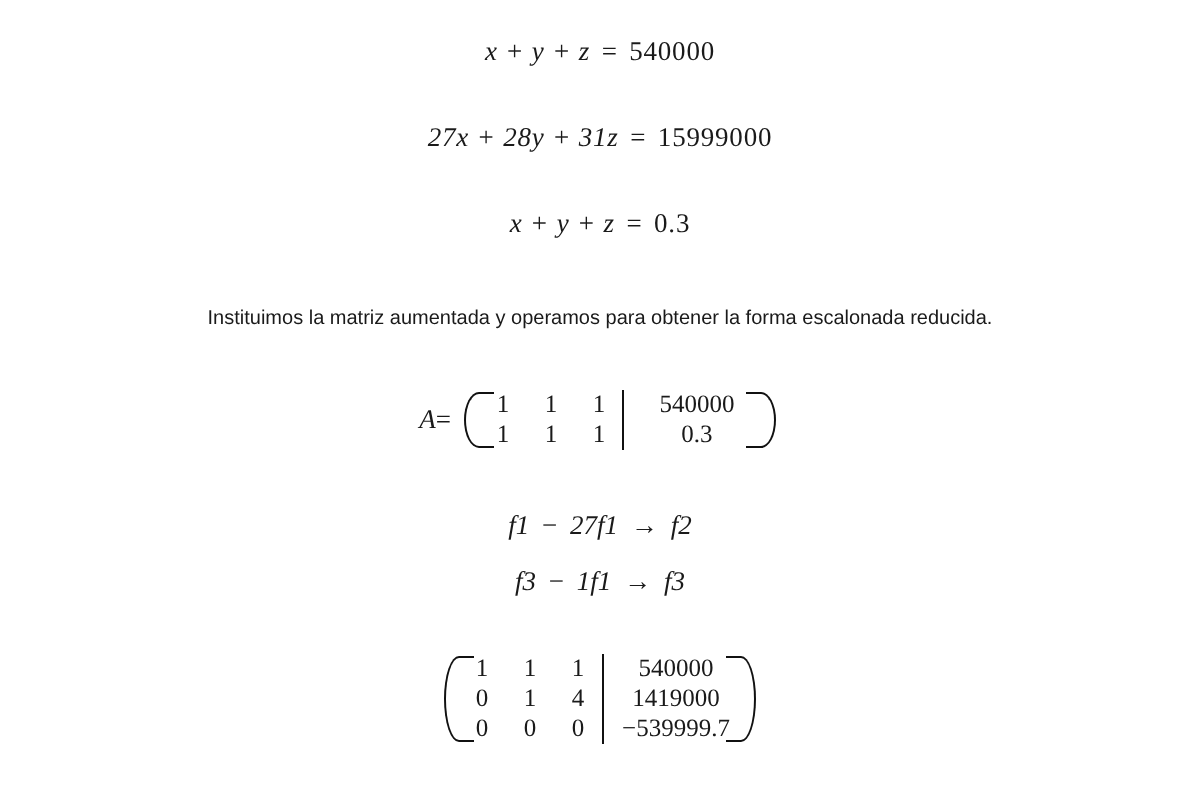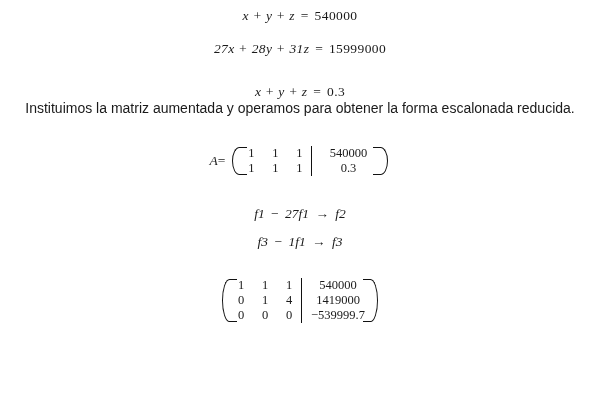--- a/index.html
+++ b/index.html
@@ -20,29 +20,30 @@
     height: 400px;
     box-sizing: border-box;
     padding: 8px 0 0 0;
   }
   .eq-line {
     text-align: center;
     font-style: italic;
     font-size: 13.5px;
     letter-spacing: 0.4px;
   }
-  .eq1 { }
-  .eq2 { margin-top: 17px; }
+  .eq1 { margin-top: 10px; }
+  .eq2 { margin-top: 27px; }
   .eq3 { margin-top: 27px; }
   .num { font-style: normal; }
   .op { font-style: normal; padding: 0 2px; }
   .prose {
+    margin-top: 34px;
     text-align: center;
     font-family: "Liberation Sans", sans-serif;
-    font-size: 14px;
+    font-size: 10px;
     color: #1a1a1a;
   }
   
   .matrix-block {
     display: flex;
     justify-content: center;
     align-items: center;
   }
   .mat-a { margin-top: 30px; }
   .mat-b { margin-top: 28px; }

